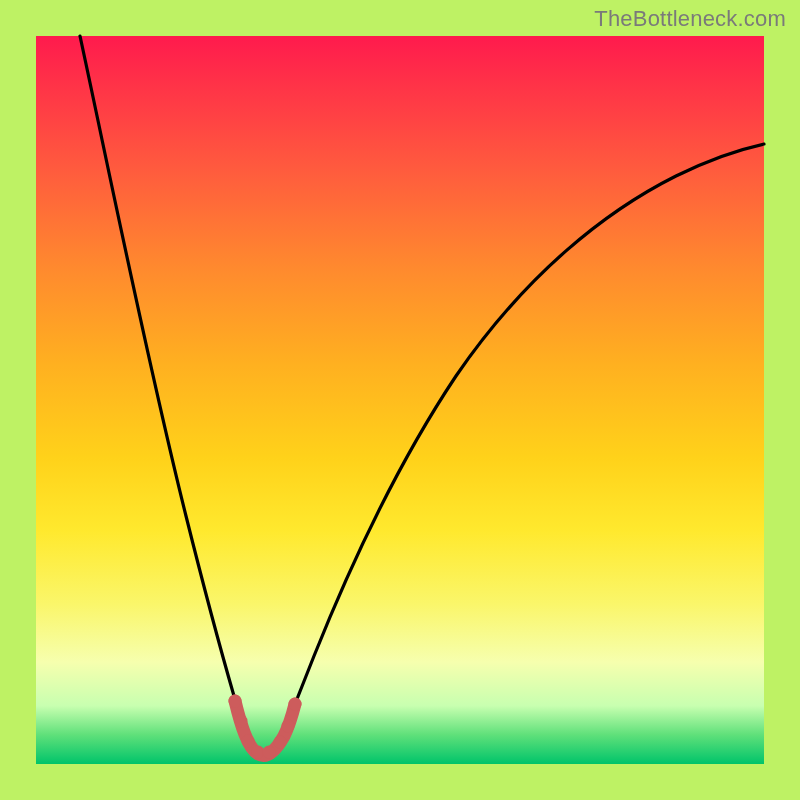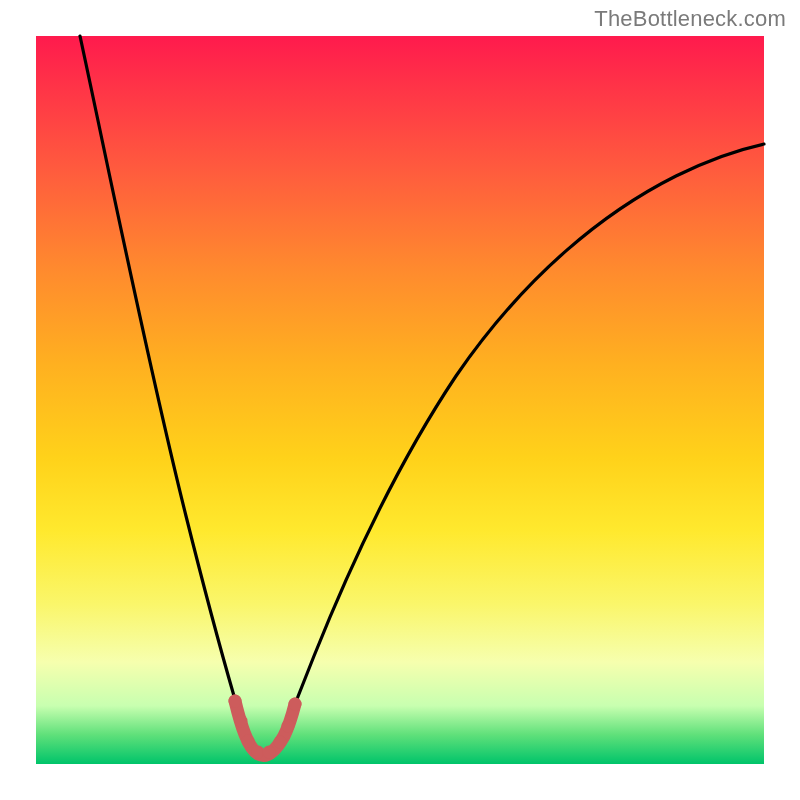--- a/index.html
+++ b/index.html
@@ -10,21 +10,21 @@
     background: #000;
     overflow: hidden;
     font-family: Arial, Helvetica, sans-serif;
   }
   .frame {
     position: absolute;
     left: 0;
     top: 0;
     width: 800px;
     height: 800px;
-    background: #ffffff;
+    background: #bef264;
   }
   .plot {
     position: absolute;
     left: 36px;
     top: 36px;
     width: 728px;
     height: 728px;
     
     background: linear-gradient(to bottom,
       #ff1a4d 0%,

